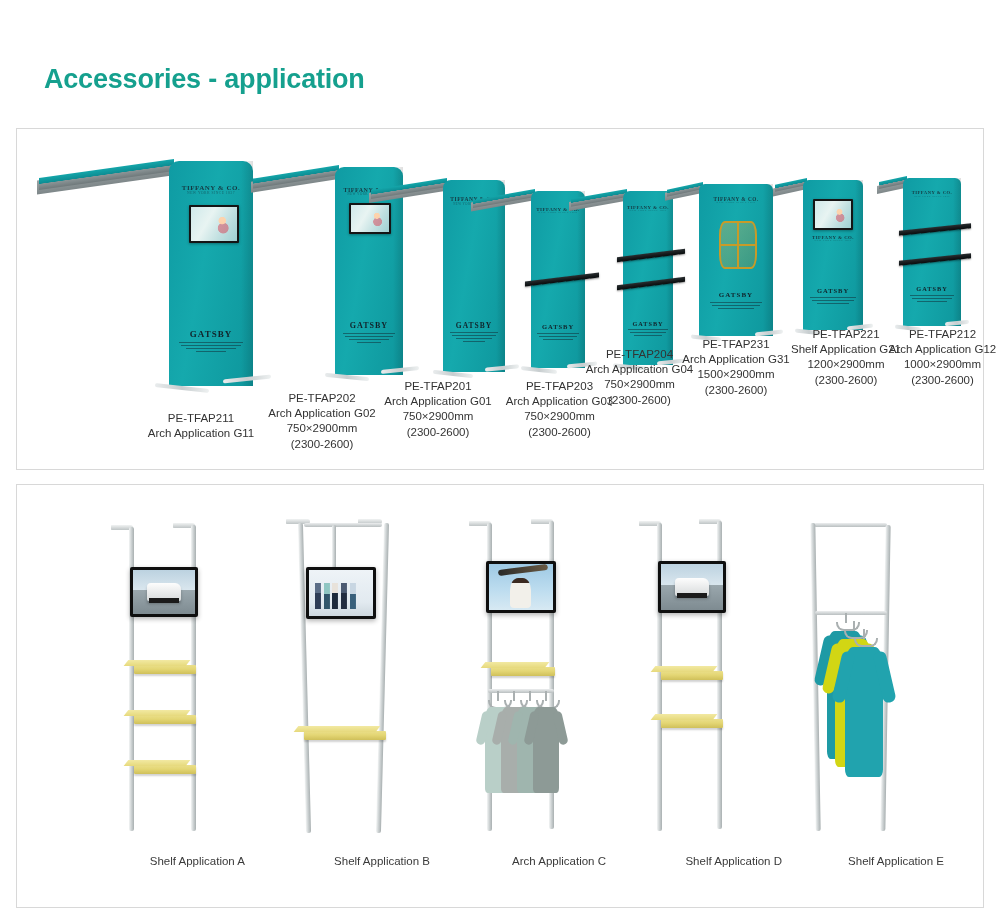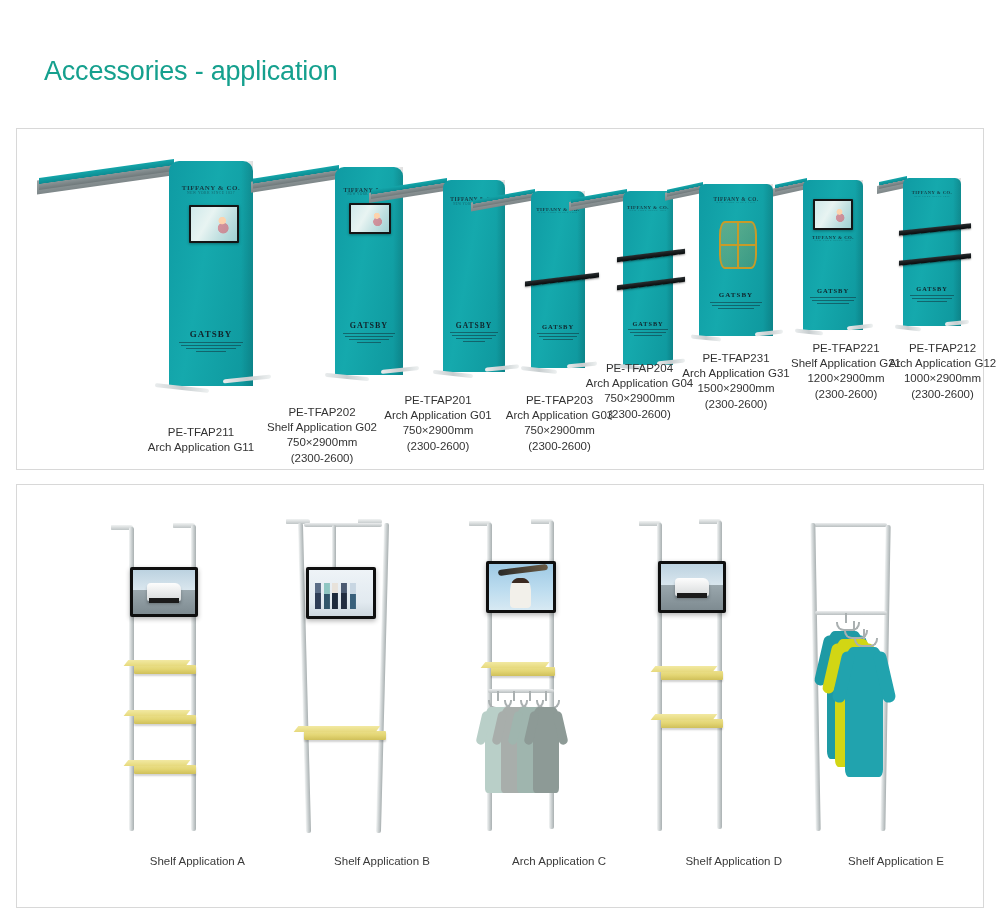--- a/index.html
+++ b/index.html
@@ -7,22 +7,22 @@
     width:1000px;height:924px;
     background:#ffffff;
     font-family:"Liberation Sans", sans-serif;
     overflow:hidden;
     position:relative;
   }
   .page{position:relative;width:1000px;height:924px;}
 
   
   .page-title{
-    position:absolute;left:44px;top:56px;
-    font-size:27px;font-weight:normal;
+    position:absolute;left:44px;top:64px;
+    font-size:27px;font-weight:bold;
     color:#15a08e;
     letter-spacing:-0.2px;
     white-space:nowrap;
   }
 
   
   .panel{
     position:absolute;
     border:1px solid #d8d8d8;
     background:#ffffff;
@@ -101,21 +101,20 @@
     content:"";position:absolute;background:#c79b29;
   }
   .gold-deco:before{left:50%;top:-2px;bottom:-2px;width:2px;margin-left:-1px;}
   .gold-deco:after{left:-2px;right:-2px;top:50%;height:2px;margin-top:-1px;}
 
   
   .caption{
     position:absolute;text-align:center;
     font-size:11.5px;color:#333333;line-height:1.32;
     white-space:nowrap;
-    margin-top:14px;
   }
   .caption .ln{display:block;}
 
   
   .stand{position:absolute;}
   .post{
     position:absolute;width:5px;
     background:linear-gradient(90deg,#f3f5f5 0%,#cfd4d5 45%,#a9b0b1 100%);
     border-radius:2px;
   }
@@ -274,21 +273,21 @@
         <span class="blurb-line" style="width:52px;"></span>
         <span class="blurb-line" style="width:48px;"></span>
         <span class="blurb-line" style="width:40px;"></span>
         <span class="blurb-line" style="width:24px;"></span>
       </div>
       <div class="arch-foot" style="left:80px;top:222px;width:44px;transform:skewY(6deg);"></div>
       <div class="arch-foot" style="left:136px;top:215px;width:38px;transform:skewY(-6deg);"></div>
     </div>
     <div class="caption" style="left:220px;top:262px;width:170px;">
       <span class="ln">PE-TFAP202</span>
-      <span class="ln">Shelf Application G02</span>
+      <span class="ln">Arch Application G02</span>
       <span class="ln">750×2900mm</span>
       <span class="ln">(2300-2600)</span>
     </div>
 
     <div class="arch-unit" style="left:344px;top:36px;width:170px;height:240px;">
       <div class="canopy-under" style="left:8px;top:22px;width:76px;height:10px;transform:skewY(-9deg);"></div>
       <div class="arch-canopy" style="left:10px;top:13px;width:76px;height:9px;transform:skewY(-9deg);"></div>
       <div class="arch-body" style="left:82px;top:15px;width:62px;height:192px;border-radius:8px 8px 0 0;"></div>
       <div class="brand-top" style="left:82px;top:32px;width:62px;font-size:5.5px;">
         <span class="b1">TIFFANY &amp; CO.</span>

